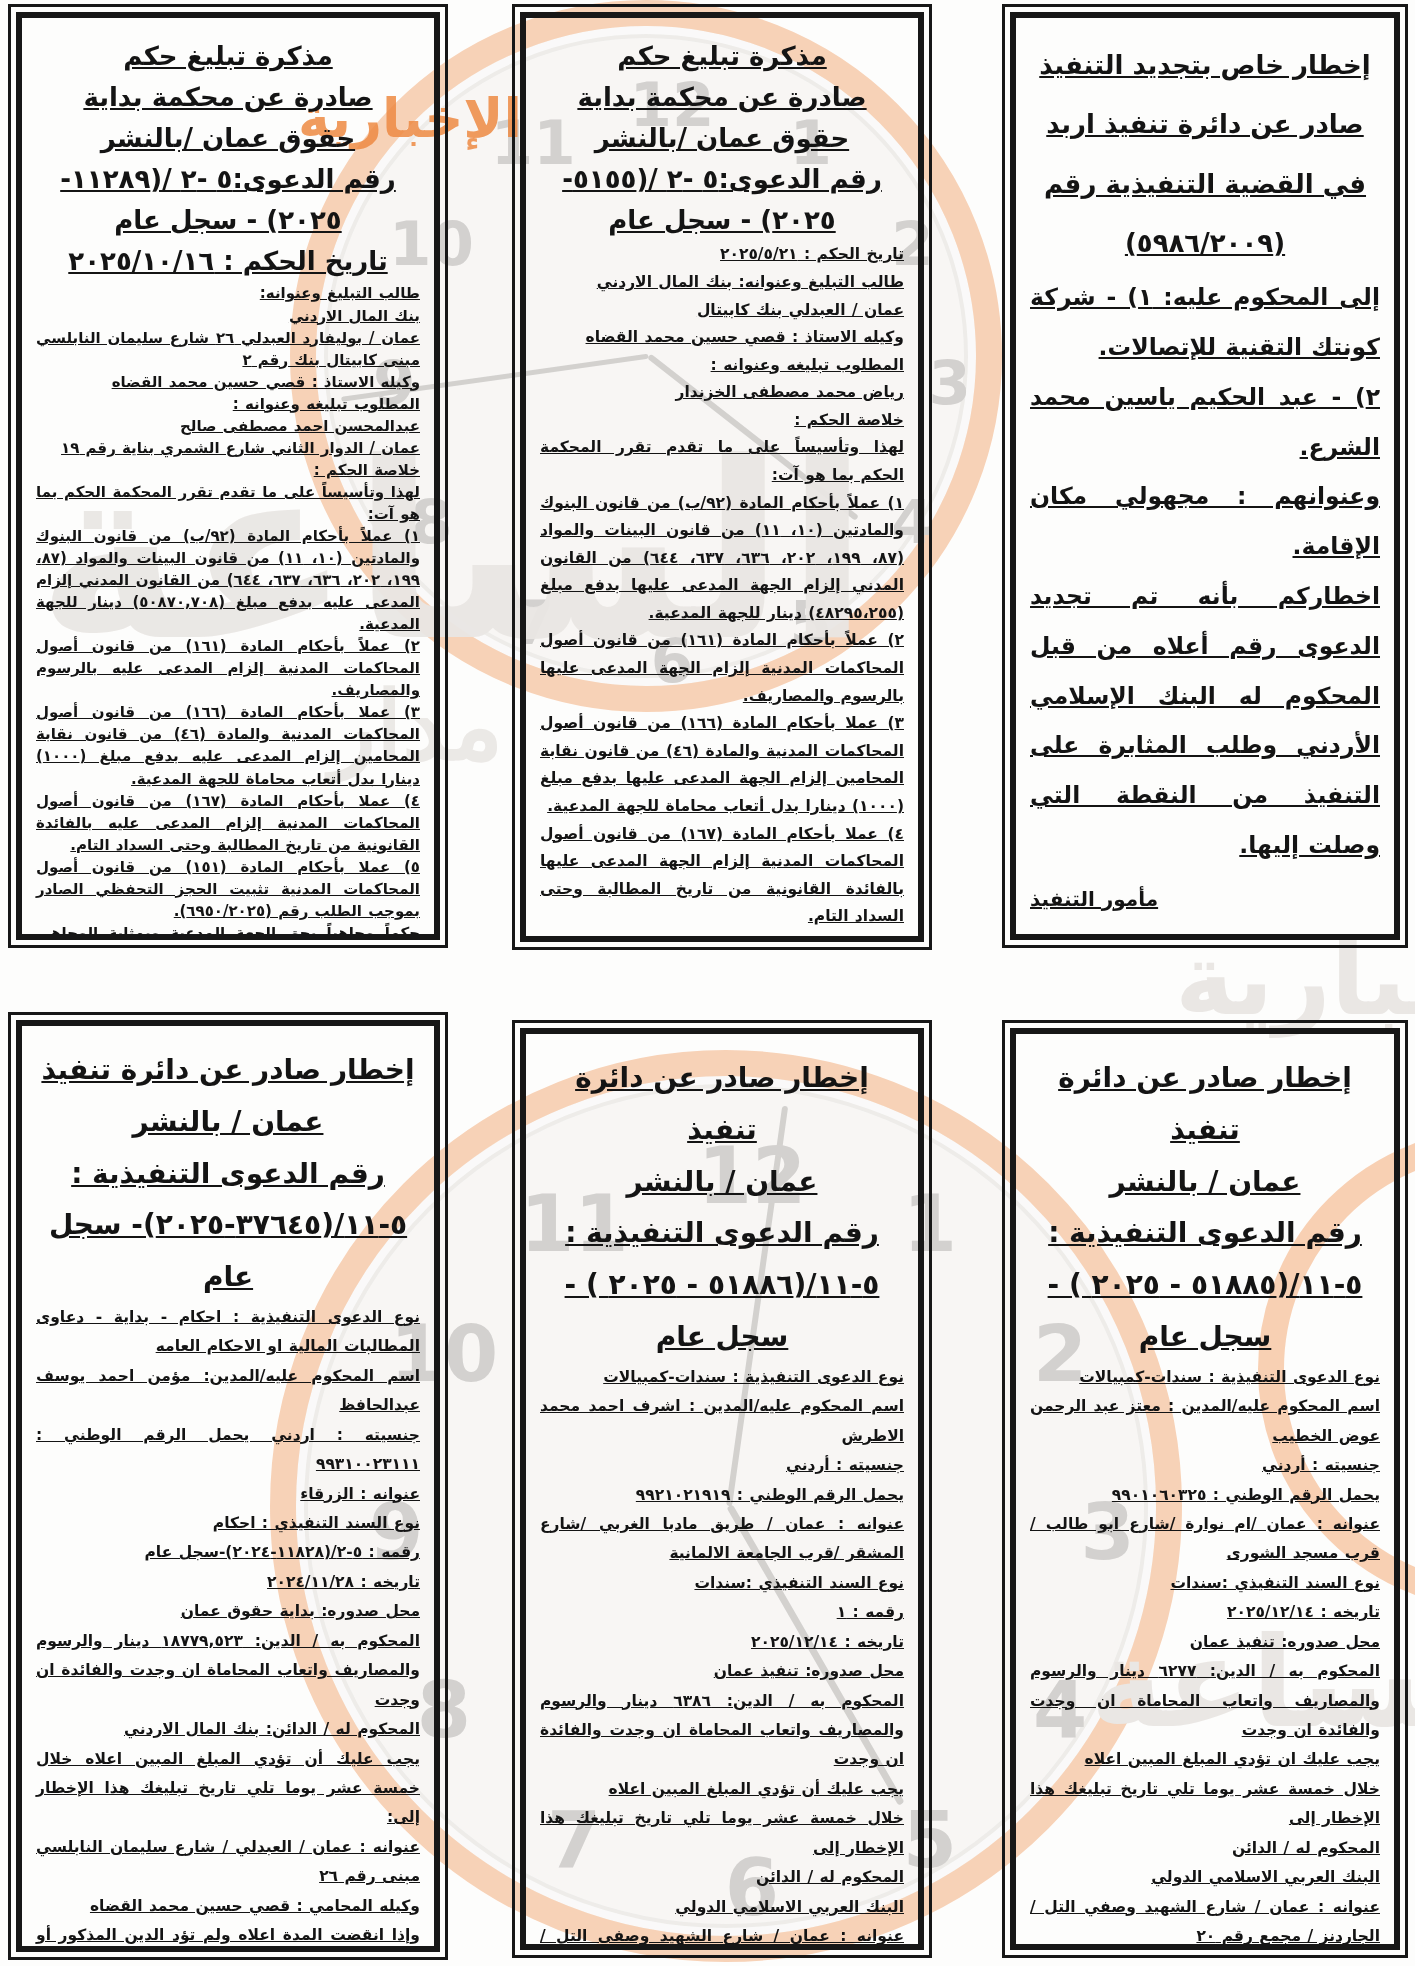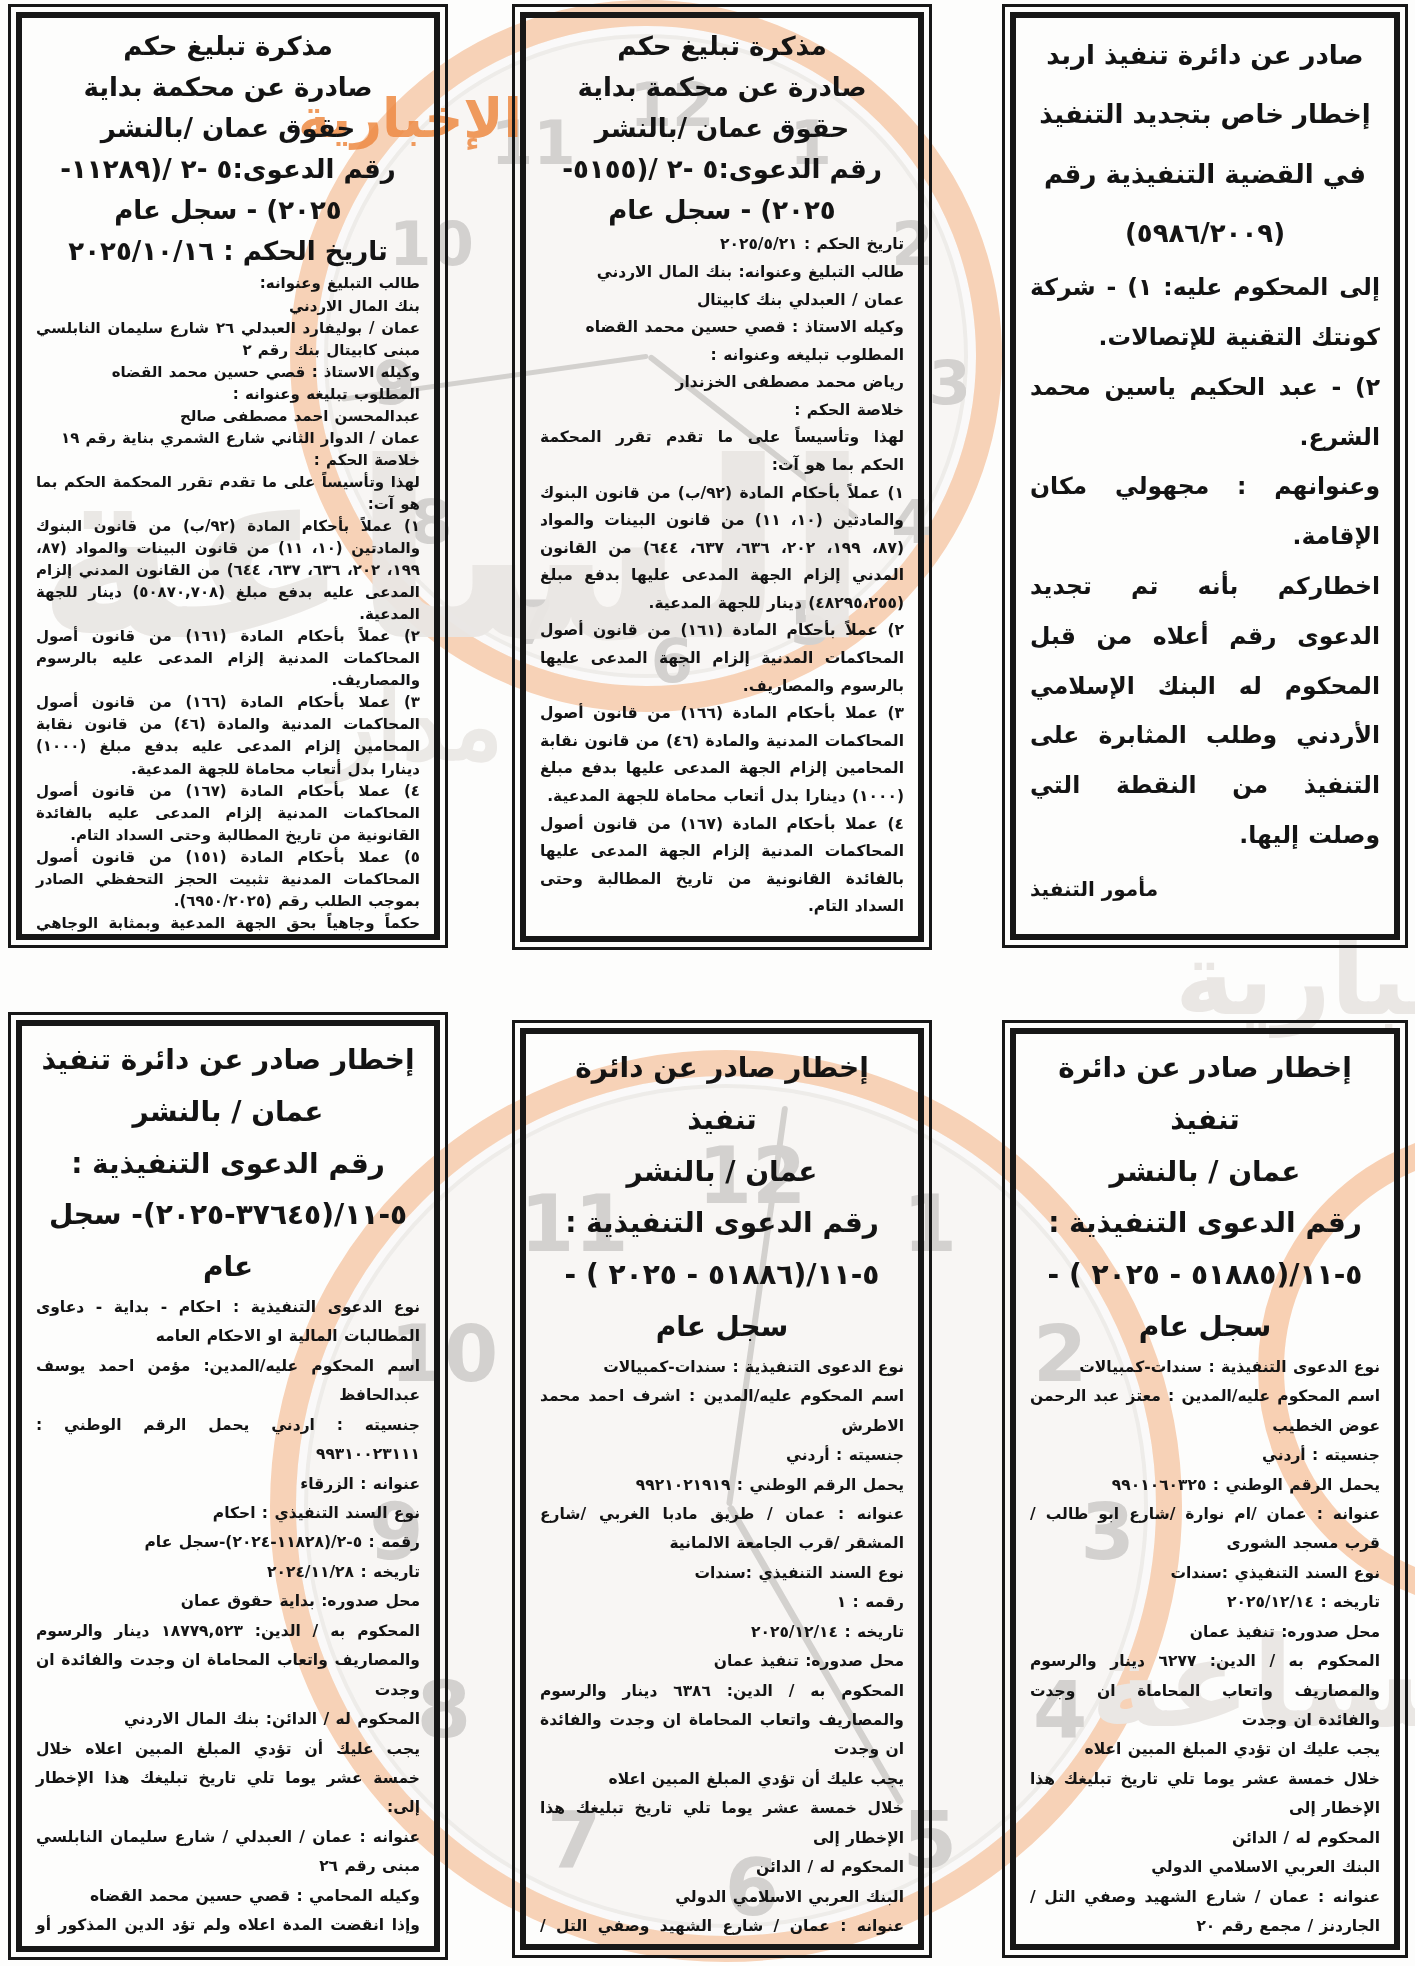--- a/index.html
+++ b/index.html
@@ -31,22 +31,23 @@
     position:absolute;z-index:1;
     border:3px solid #171717;
     padding:5px;
     background:transparent;
     box-sizing:border-box;
   }
   .inner{
     border:6px solid #171717;
     height:100%;
     box-sizing:border-box;
-    padding:8px 14px 6px;
+    padding:18px 14px 6px;
     overflow:hidden;
+    text-decoration:underline;
   }
   .hline{font-weight:bold;text-align:center;}
   .bline{margin:0;font-weight:bold;text-align:justify;text-align-last:right;word-spacing:1px;}
   .footer{font-weight:bold;text-align:left;}
 
   
   .memo .hline{font-size:26px;line-height:1.58;}
   .memo.dense .bline{font-size:15px;line-height:1.47;}
   .memo.roomy .bline{font-size:15.5px;line-height:1.78;}
 
@@ -168,22 +169,22 @@
           <p class="bline">٣) عملا بأحكام المادة (١٦٦) من قانون أصول المحاكمات المدنية والمادة (٤٦) من قانون نقابة المحامين إلزام الجهة المدعى عليها بدفع مبلغ (١٠٠٠) دينارا بدل أتعاب محاماة للجهة المدعية.</p>
           <p class="bline">٤) عملا بأحكام المادة (١٦٧) من قانون أصول المحاكمات المدنية إلزام الجهة المدعى عليها بالفائدة القانونية من تاريخ المطالبة وحتى السداد التام.</p>
         </div>
 
     </div>
   </article>
 
   <article class="panel pos-2 renewal roomy">
     <div class="inner">
       <header>
+          <div class="hline">إخطار خاص بتجديد التنفيذ</div>
           <div class="hline">صادر عن دائرة تنفيذ اربد</div>
-          <div class="hline">إخطار خاص بتجديد التنفيذ</div>
           <div class="hline">في القضية التنفيذية رقم</div>
           <div class="hline">(٥٩٨٦/٢٠٠٩)</div>
         </header>
       <div>
           <p class="bline">إلى المحكوم عليه: ١) - شركة كونتك التقنية للإتصالات.</p>
           <p class="bline">٢) - عبد الحكيم ياسين محمد الشرع.</p>
           <p class="bline">وعنوانهم : مجهولي مكان الإقامة.</p>
           <p class="bline">اخطاركم بأنه تم تجديد الدعوى رقم أعلاه من قبل المحكوم له البنك الإسلامي الأردني وطلب المثابرة على التنفيذ من النقطة التي وصلت إليها.</p>
         </div>
       <div class="footer">مأمور التنفيذ</div>

